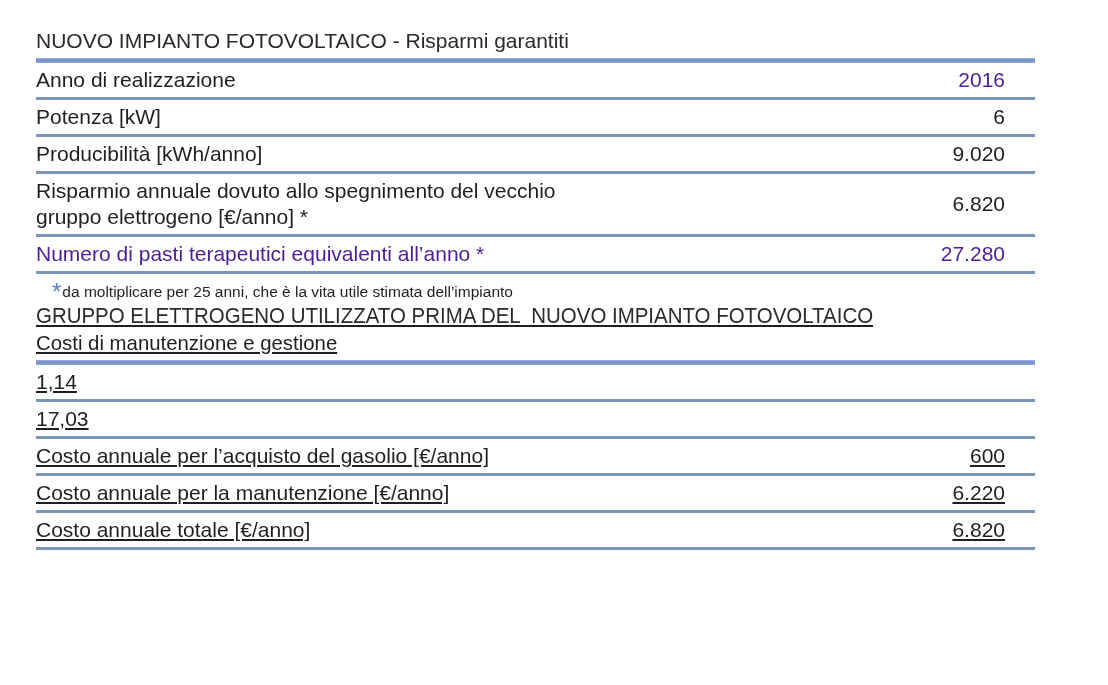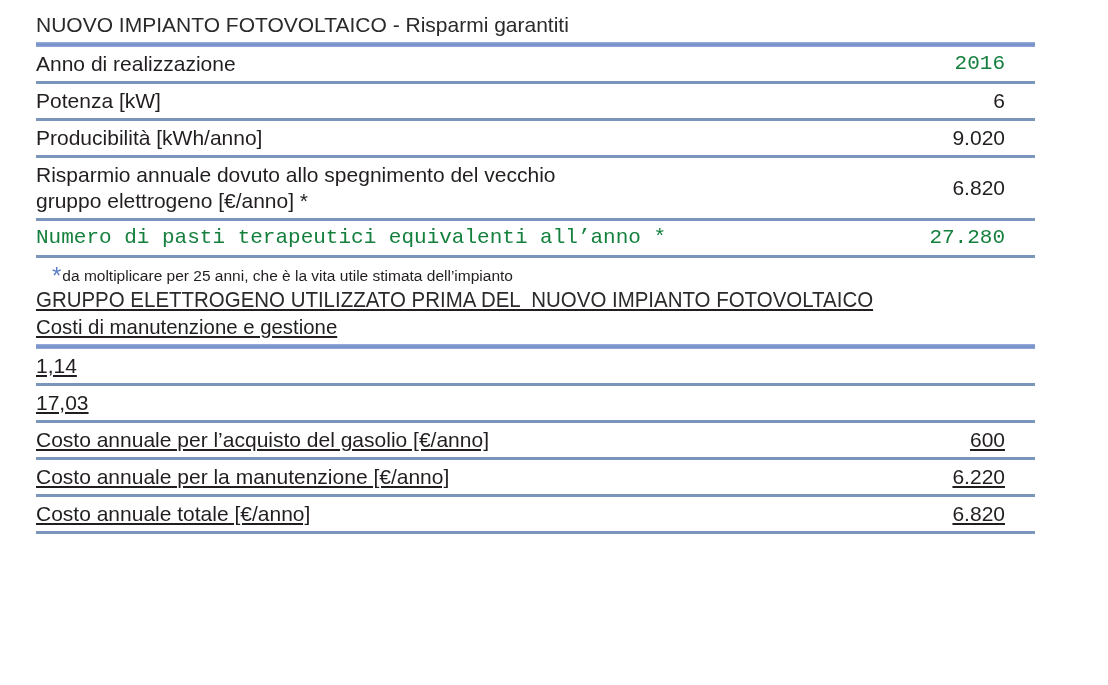--- a/index.html
+++ b/index.html
@@ -11,21 +11,21 @@
     width:1108px; height:685px;
     background:#ffffff;
     overflow:hidden;
   }
   .sheet {
     position:absolute; left:36px; top:0;
     width:999px;
   }
 
   .section-title {
-    margin-top:12px;
+    margin-top:28px;
     font-size:21px; line-height:26px;
     white-space:pre;
     color:#2b2a2b;
   }
   .rule-thick {
     margin-top:4px;
     height:5px;
     background:linear-gradient(#9db2dc, #7b94cb 35%, #7b94cb 75%, #9db2dc);
     background-color:#7b94cb;
   }
@@ -40,21 +40,21 @@
     flex:1 1 auto;
     font-size:21px; line-height:26px;
     white-space:pre-wrap;
   }
   .row-value {
     flex:0 0 auto;
     font-size:21px; line-height:26px;
     text-align:right;
     padding-right:30px;
   }
-  .red { color:#15803d;font-family:Liberation Mono, monospace; }
+  .red { color:#4c1d95; }
 
   .footnote {
     margin-top:7px;
     font-size:15.5px; line-height:22px;
     color:#221e1f;
     margin-left:16px;
   }
   .footnote .asterisk {
     color:#5b7ec9;
     font-size:24px;

